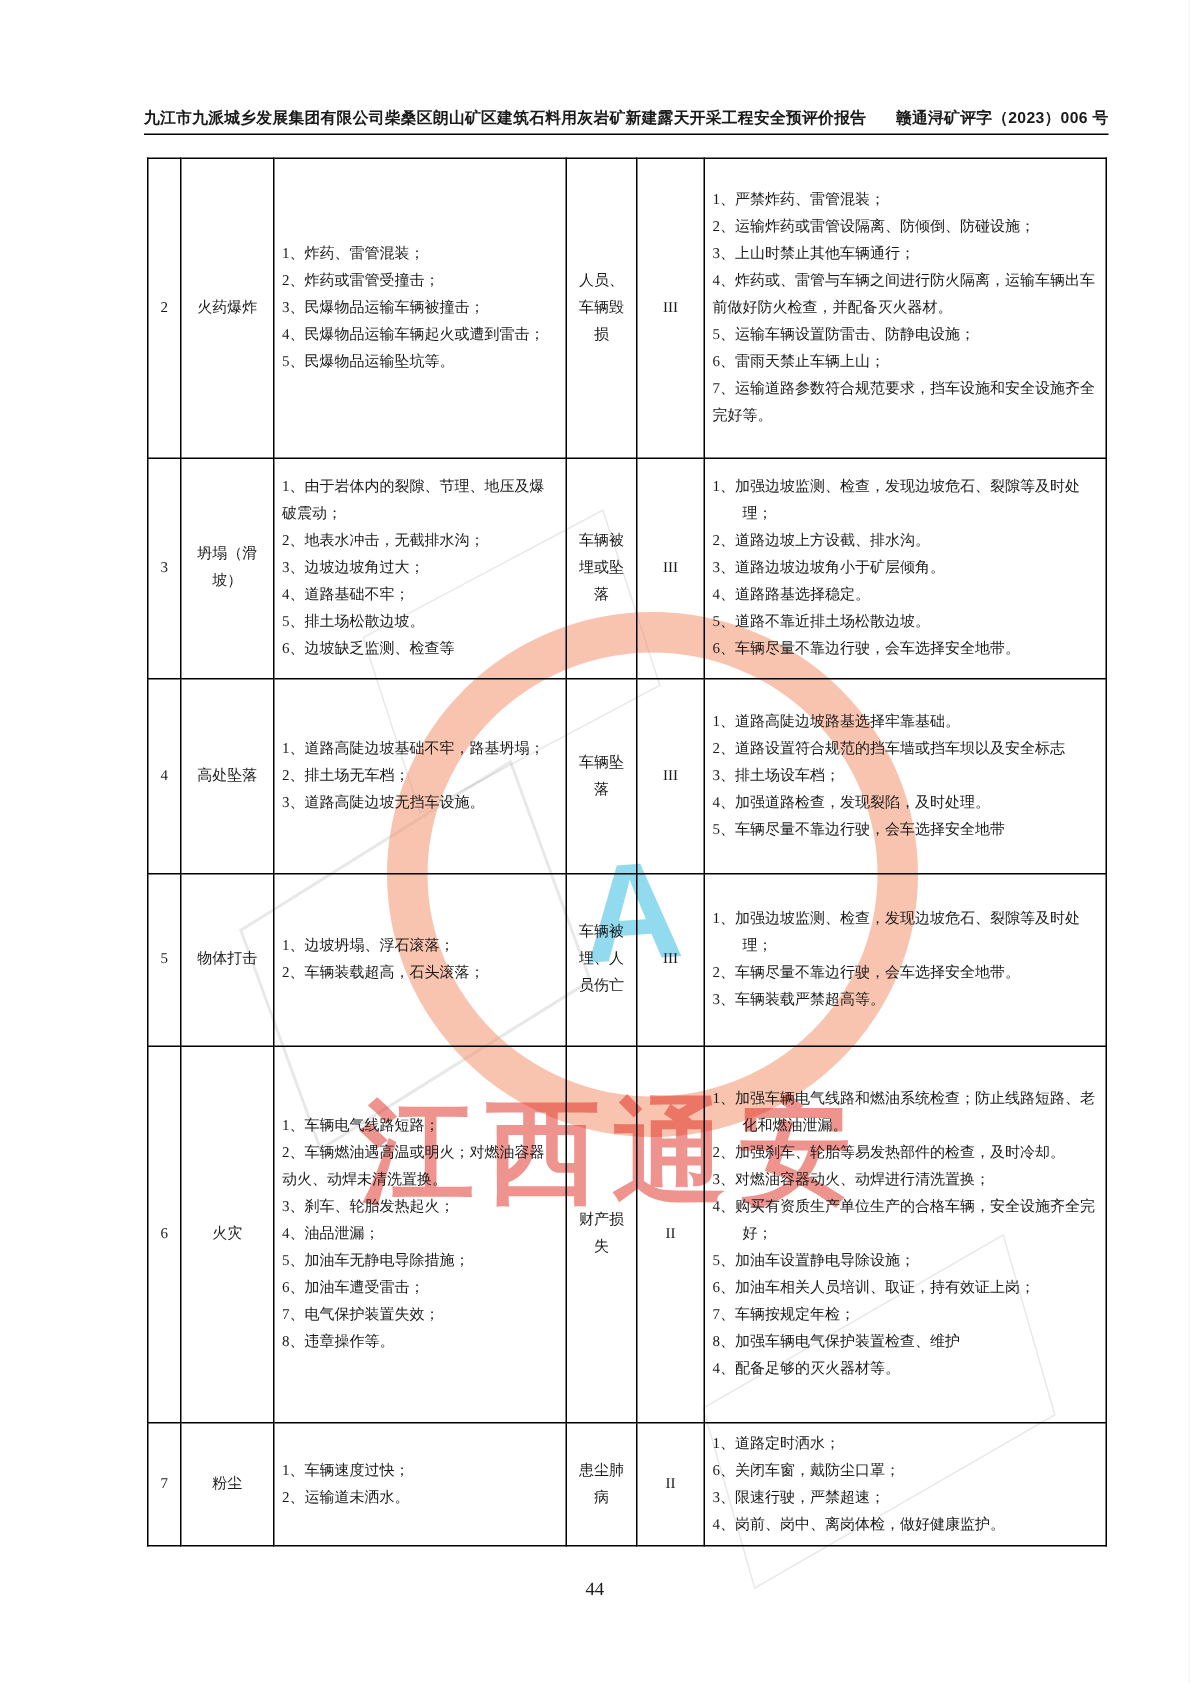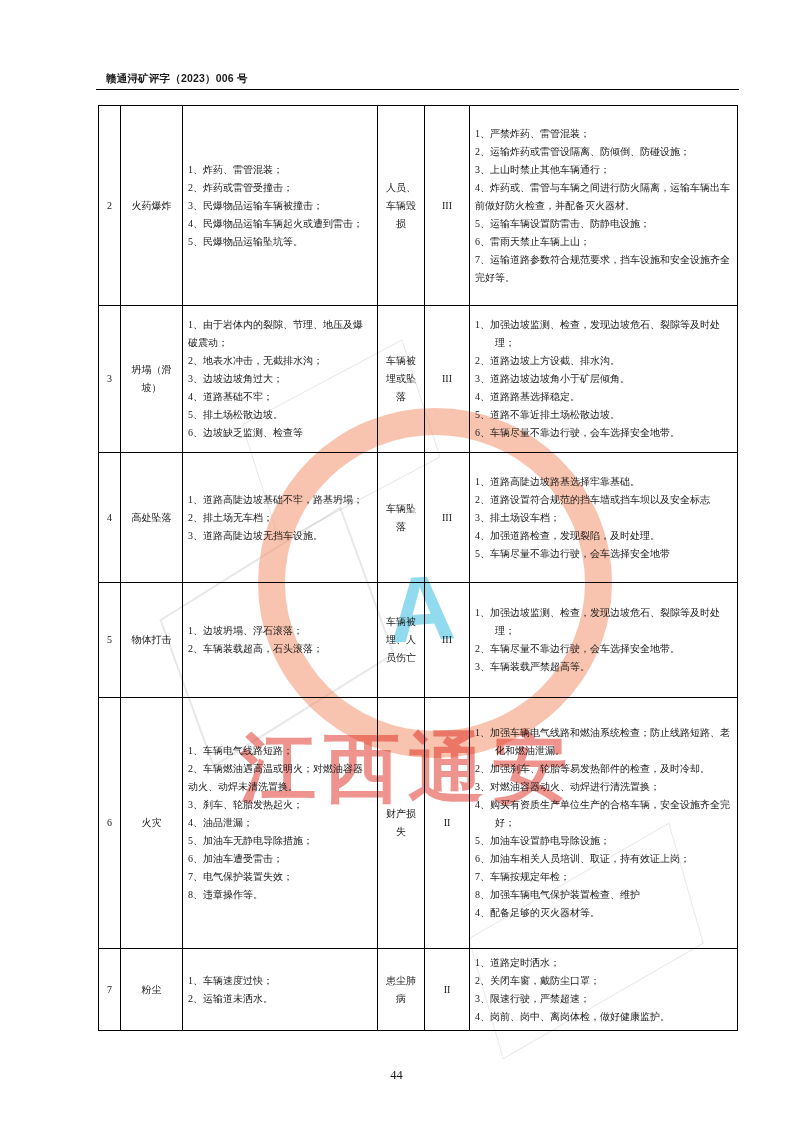--- a/index.html
+++ b/index.html
@@ -51,38 +51,39 @@
   td.c-no{text-align:center;padding:0;}
   td.c-name{text-align:center;padding:0 6px;}
   td.c-harm{text-align:center;padding:2px 9px;}
   td.c-level{text-align:center;font-family:"Liberation Serif","DejaVu Serif",serif;font-size:13.5px;padding:0;margin-left:48px;}
   td.c-causes,td.c-measures{padding:2px 5px;}
   .li{margin:0;}
   .hang .li{padding-left:2em;text-indent:-2em;}
   
   .footer{
     position:absolute;left:0;top:1052px;width:100%;text-align:center;
-    font-size:12.5px;font-family:"Liberation Serif","DejaVu Serif",serif;z-index:2;margin-top:16px;
+    font-size:12.5px;font-family:"Liberation Serif","DejaVu Serif",serif;z-index:2;
   }
 </style>
 </head>
 <body>
 
 <div class="page">
 
   <div class="wm">
     <div class="wm-shape wm-shape2"></div>
     <div class="wm-shape wm-shape1"></div>
     <div class="wm-shape wm-shape3"></div>
     <div class="wm-ring" style="border-color: rgba(243, 138, 96, 0.5);"></div>
     <div class="wm-blue" style="color: rgba(110, 205, 232, 0.75);">A</div>
     <div class="wm-red" style="color: rgba(222, 40, 29, 0.5);">江西通安</div>
   </div>
 
   <div class="header">
+    <span class="title">九江市九派城乡发展集团有限公司柴桑区朗山矿区建筑石料用灰岩矿新建露天开采工程安全预评价报告</span>
     <span class="doc-number">赣通浔矿评字（2023）006 号</span>
   </div>
 
   <div class="table-wrap">
       <table class="risk">
         <colgroup>
           <col style="width: 22px;">
           <col style="width: 62px;">
           <col style="width: 195px;">
           <col style="width: 47px;">
@@ -198,21 +199,21 @@
             <td class="c-no">7</td>
             <td class="c-name">粉尘</td>
             <td class="c-causes">
               <div class="li">1、车辆速度过快；</div>
               <div class="li">2、运输道未洒水。</div>
             </td>
             <td class="c-harm">患尘肺病</td>
             <td class="c-level">II</td>
             <td class="c-measures">
               <div class="li">1、道路定时洒水；</div>
-              <div class="li">2、关闭车窗，戴防尘口罩；</div>
+              <div class="li">6、关闭车窗，戴防尘口罩；</div>
               <div class="li">3、限速行驶，严禁超速；</div>
               <div class="li">4、岗前、岗中、离岗体检，做好健康监护。</div>
             </td>
           </tr>
         </tbody>
       </table>
     </div>
 
   <div class="footer">
     <span>44</span>

